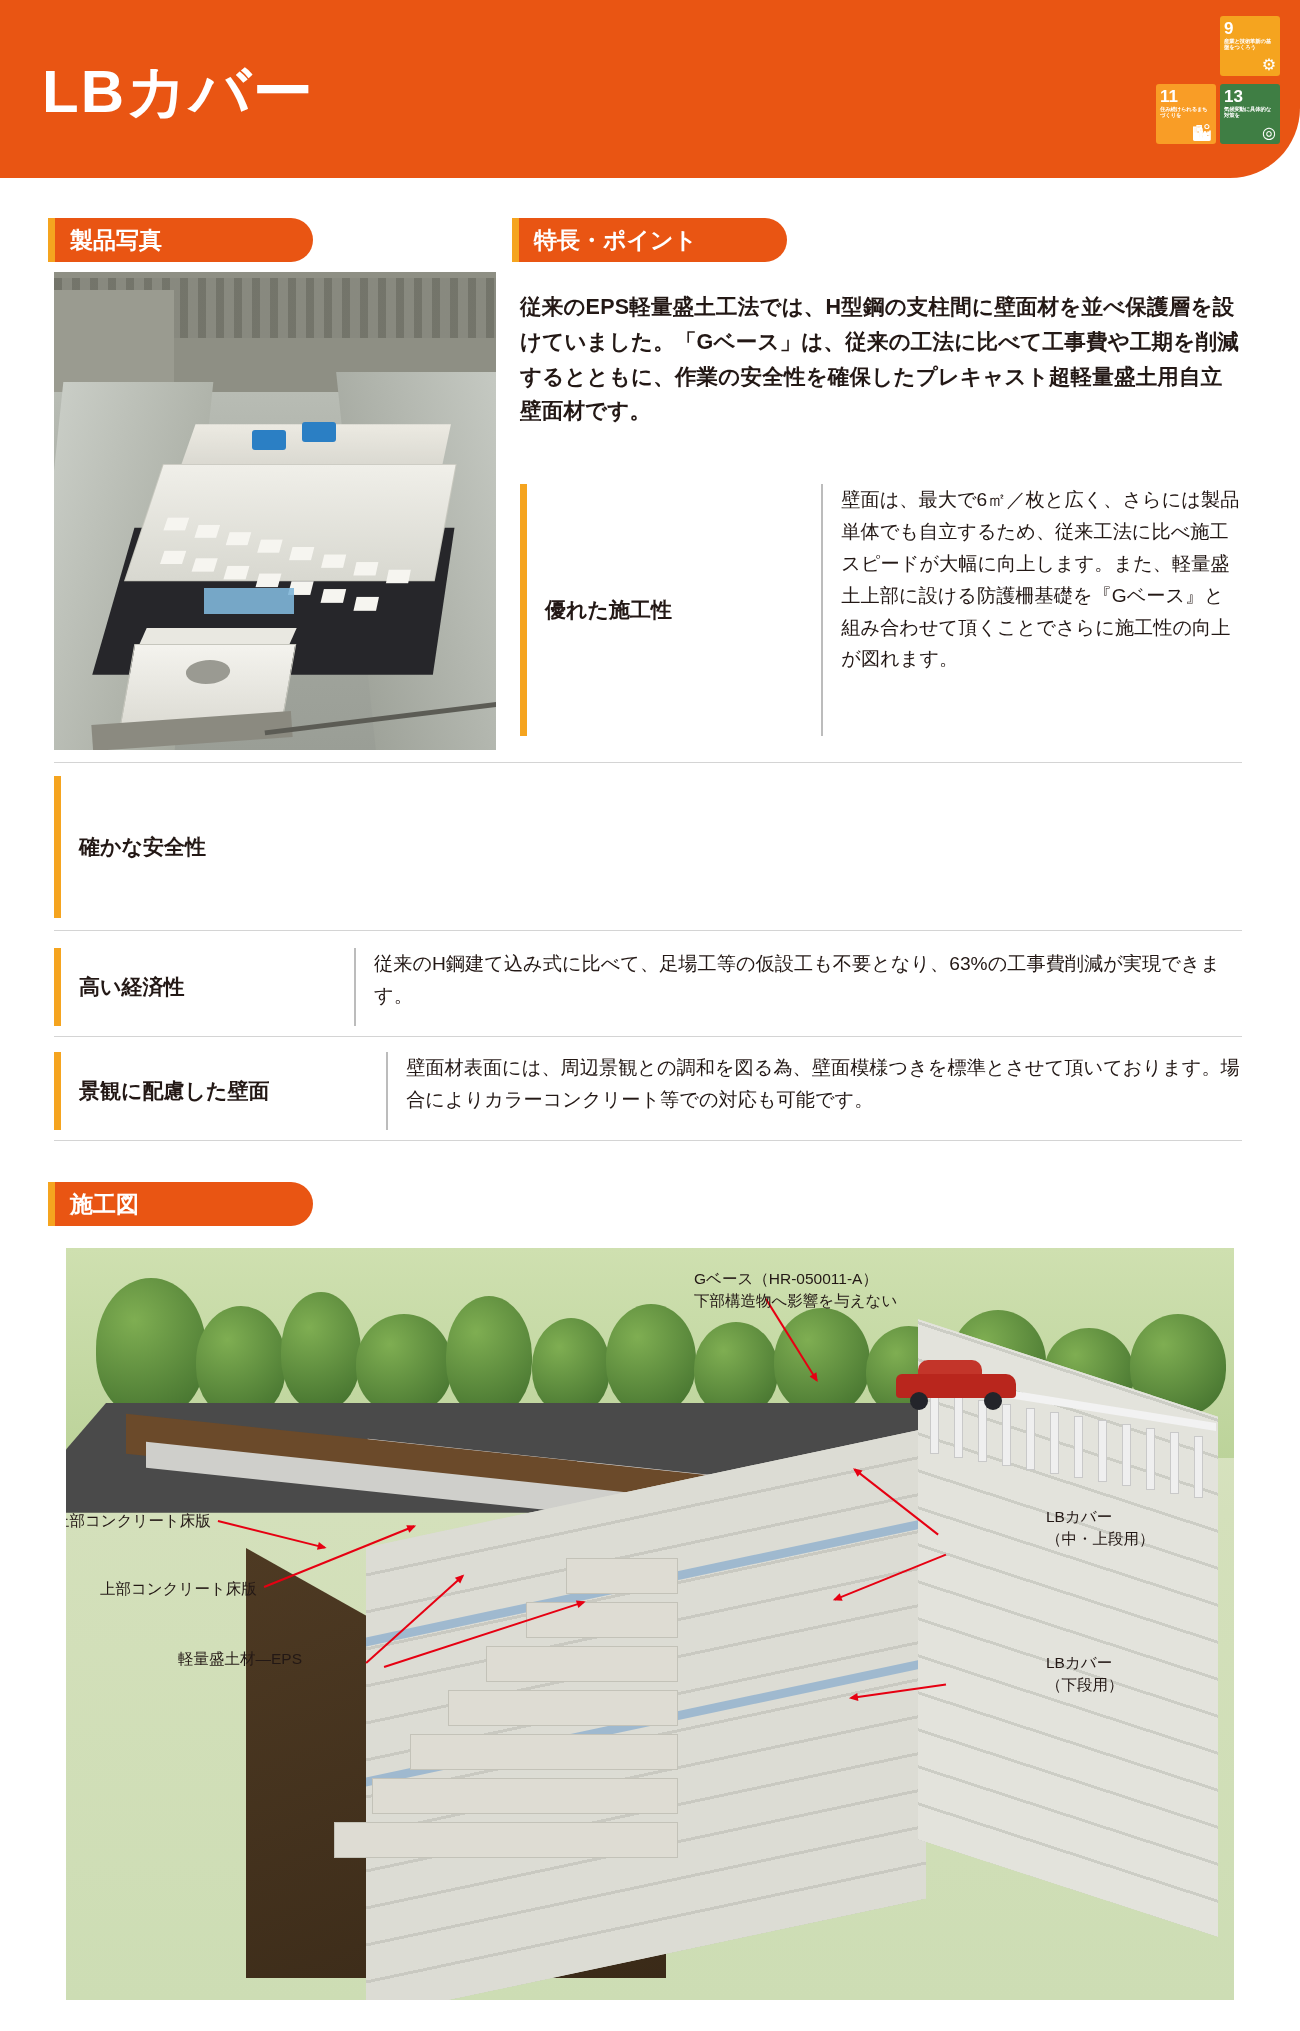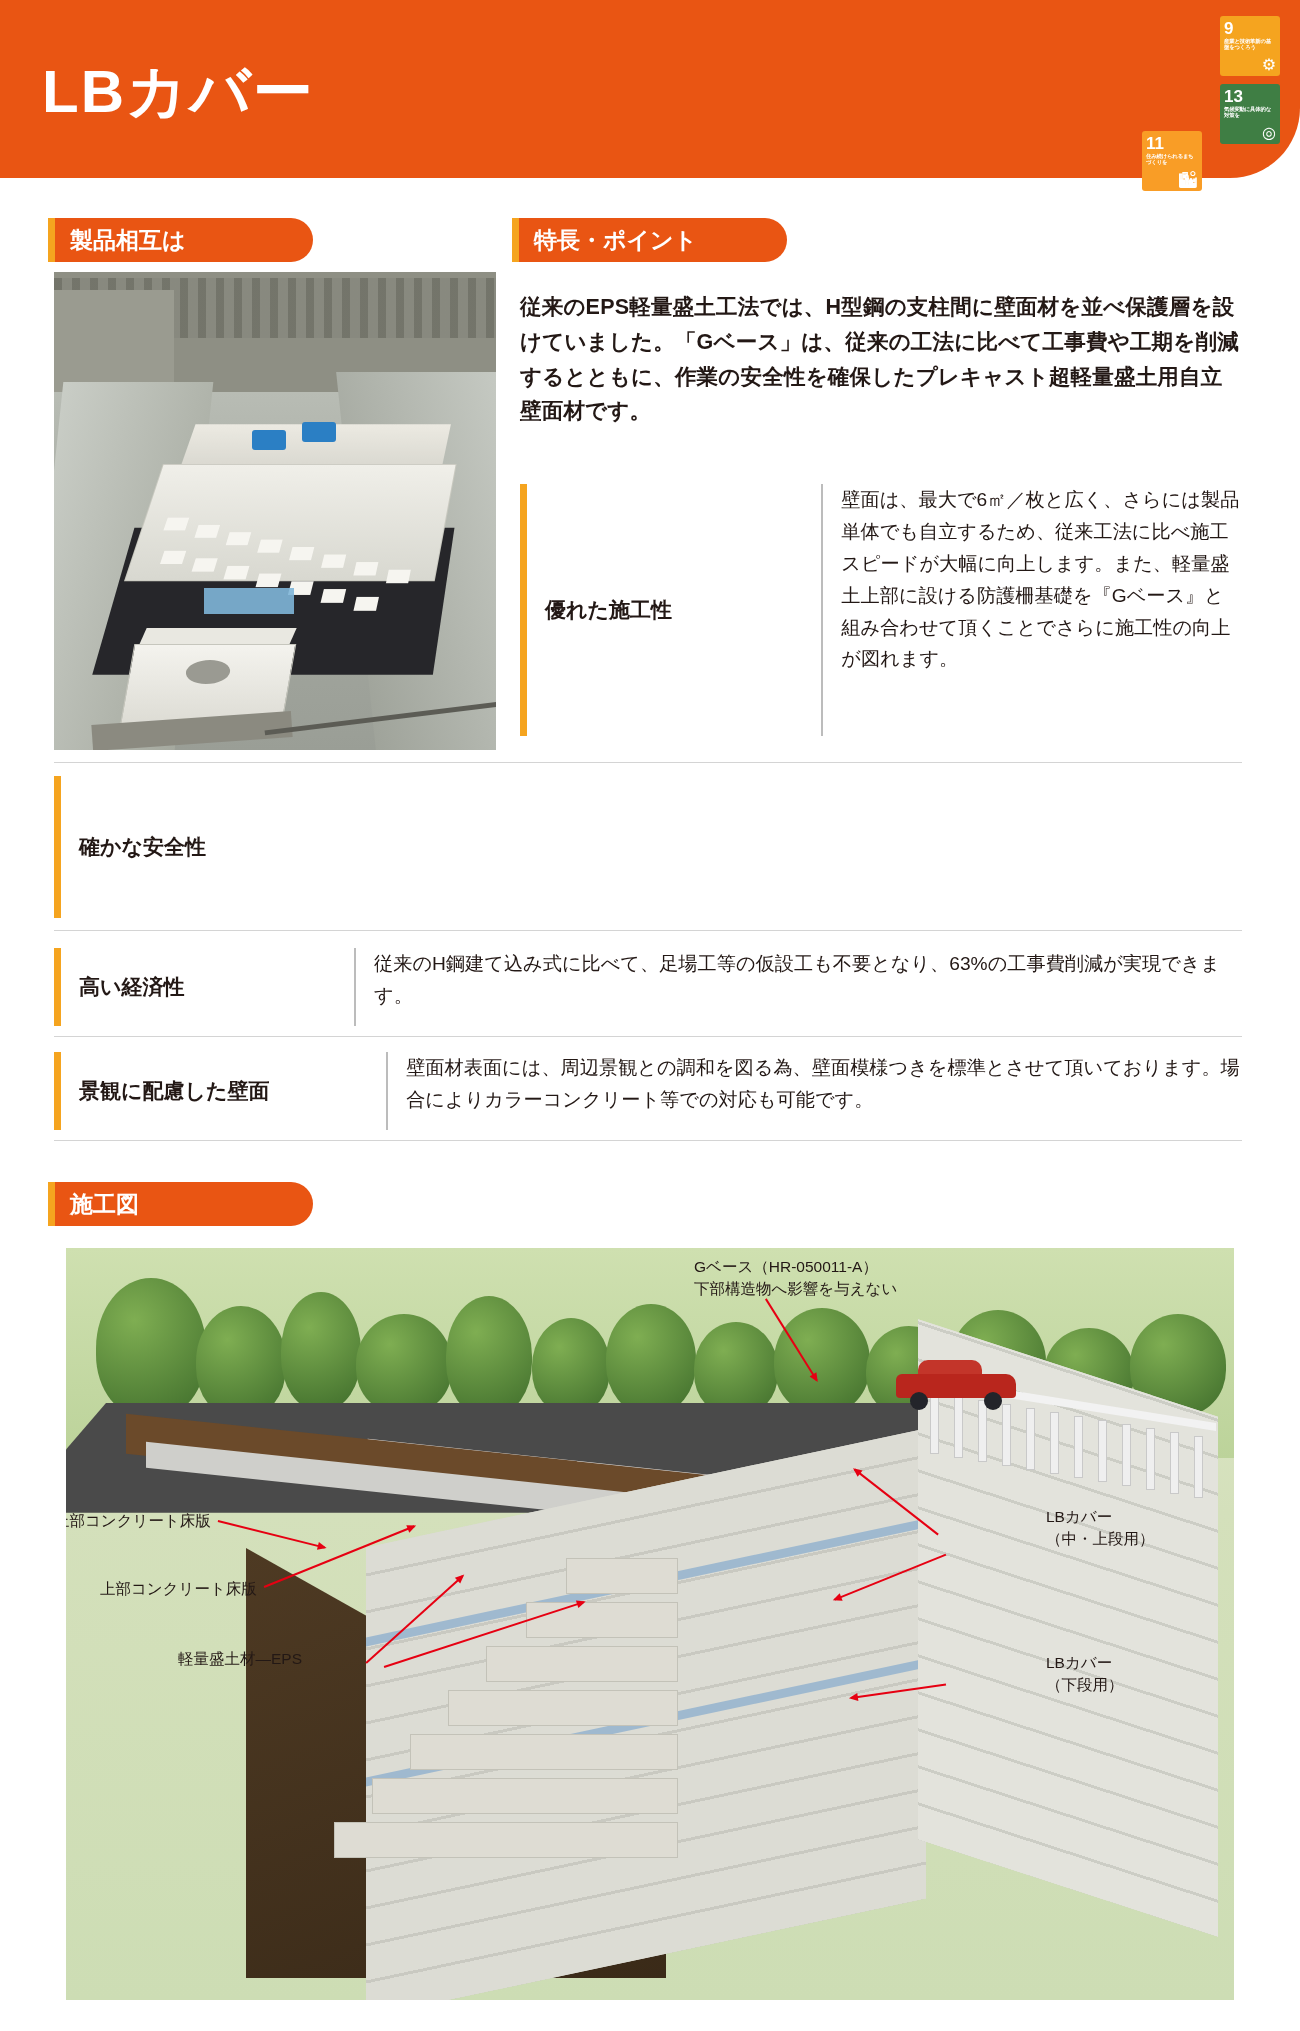--- a/index.html
+++ b/index.html
@@ -63,21 +63,21 @@
   }
   .sdg .cap { display: block; font-size: 5.4px; letter-spacing: -0.2px; }
   .sdg .glyph {
     position: absolute;
     right: 4px;
     bottom: 3px;
     font-size: 16px;
     line-height: 16px;
   }
   .sdg-9  { right: 2px;  top: 6px;  background: #f5a41f; }
-  .sdg-11 { right: 80px; top: 74px; background: #f99d26; margin-top: 47px; }
+  .sdg-11 { right: 66px; top: 74px; background: #f99d26; }
   .sdg-13 { right: 2px;  top: 74px; background: #3f7e44; }
 
   
   .tab {
     position: absolute;
     height: 44px;
     background: #e95513;
     border-top-right-radius: 22px;
     border-bottom-right-radius: 22px;
     color: #fff;
@@ -354,21 +354,21 @@
     <div class="sdg sdg-13">
       <span class="num">13</span>
       <span class="cap">気候変動に具体的な対策を</span>
       <span class="glyph">◎</span>
     </div>
   </div>
 </div>
 
 <div class="tab photo-tab">
   <span class="tab-bar"></span>
-  <span>製品相互は</span>
+  <span>製品写真</span>
 </div>
 
 <div class="photo">
   <div class="ph-sky"></div>
   <div class="ph-fence"></div>
   <div class="ph-wallL"></div>
   <div class="ph-ground"></div>
   <div class="ph-trenchL"></div>
   <div class="ph-trenchR"></div>
   <div class="ph-black"></div>
@@ -504,21 +504,21 @@
 
   <div class="arrow" style="left:700px; top:50px;  width:96px;  transform:rotate(58deg);"></div>
   <div class="arrow" style="left:152px; top:272px; width:110px; transform:rotate(14deg);"></div>
   <div class="arrow" style="left:198px; top:338px; width:162px; transform:rotate(-22deg);"></div>
   <div class="arrow" style="left:300px; top:414px; width:130px; transform:rotate(-42deg);"></div>
   <div class="arrow" style="left:318px; top:418px; width:210px; transform:rotate(-18deg);"></div>
   <div class="arrow" style="left:872px; top:286px; width:106px; transform:rotate(-142deg);"></div>
   <div class="arrow" style="left:880px; top:306px; width:120px; transform:rotate(158deg);"></div>
   <div class="arrow" style="left:880px; top:436px; width:96px;  transform:rotate(172deg);"></div>
 
-  <div class="lbl" style="left:628px; top:8px;">Gベース（HR-050011-A）
+  <div class="lbl" style="left:628px; top:20px;">Gベース（HR-050011-A）
 下部構造物へ影響を与えない</div>
   <div class="lbl" style="left:-12px; top:262px;">上部コンクリート床版</div>
   <div class="lbl" style="left:34px;  top:330px;">上部コンクリート床版</div>
   <div class="lbl" style="left:112px; top:400px;">軽量盛土材—EPS</div>
   <div class="lbl" style="left:980px; top:258px;">LBカバー
 （中・上段用）</div>
   <div class="lbl" style="left:980px; top:404px;">LBカバー
 （下段用）</div>
 </div>
 

